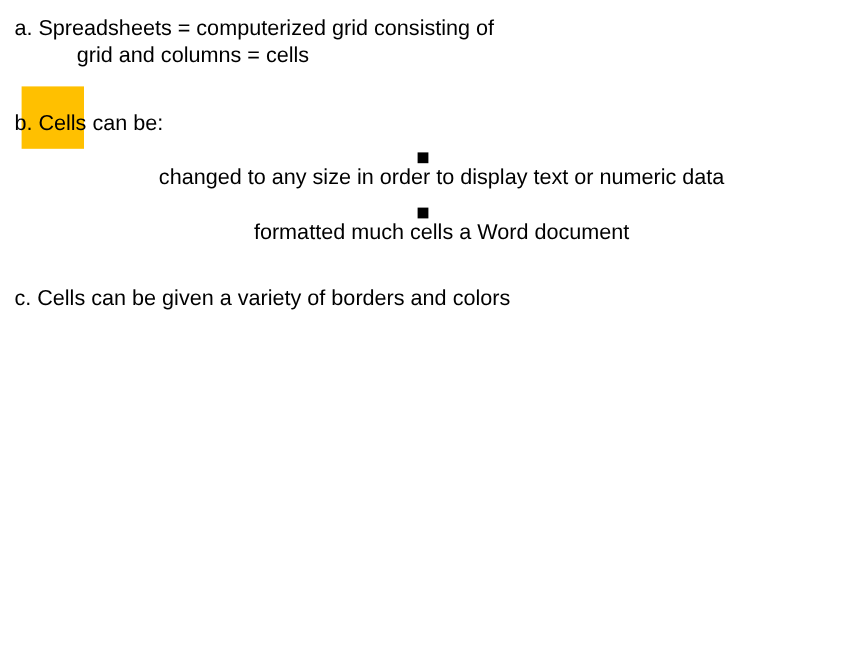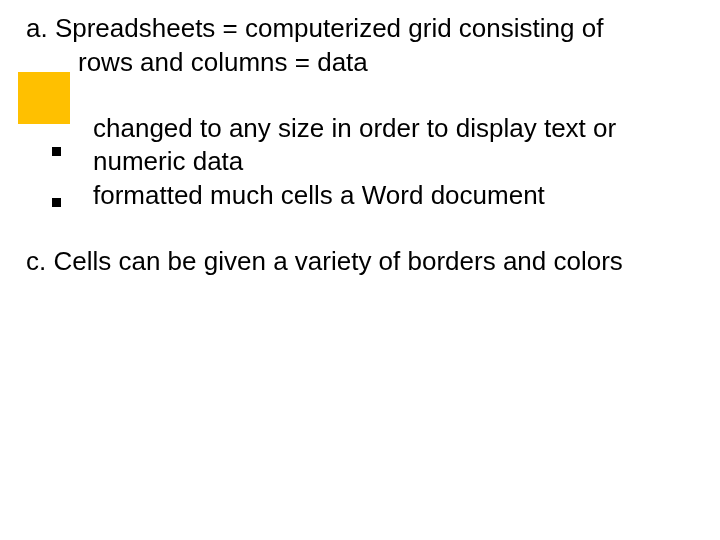--- a/index.html
+++ b/index.html
@@ -21,42 +21,43 @@
   .accent-block {
     position: absolute;
     left: 18px;
     top: 72px;
     width: 52px;
     height: 52px;
     background: #ffc000;
   }
   .text-area {
     position: absolute;
-    left: 26px;
+    left: 12px;
     top: 12px;
     right: 22px;
-    font-size: 26px;
+    font-size: 18px;
     line-height: 1.3;
   }
   .item {
     margin-bottom: 32px;
   }
   .item-a .line1 {
     margin-left: 0;
   }
   .item-a .line2 {
     margin-left: 52px;
   }
   .item-b .line1 {
     margin-left: 0;
   }
   .sub-row {
     display: flex;
     align-items: center;
     margin-left: 26px;
+    flex-direction: column;
   }
   .bullet-sq {
     width: 9px;
     height: 9px;
     background: #000;
     flex: 0 0 9px;
     margin-top: 13px;
     margin-right: 32px;
   }
   .sub-text {
@@ -69,24 +70,25 @@
 <body>
 
 <div class="slide">
 
   <div class="accent-block"></div>
 
   <div class="text-area">
 
     <div class="item item-a">
       <div class="line1">a. Spreadsheets = computerized grid consisting of</div>
-      <div class="line2">rows and columns = data</div>
+      <div class="line2">grid and columns = cells</div>
     </div>
 
     <div class="item item-b">
+      <div class="line1">b. Cells can be:</div>
 
       <div class="sub-row">
         <div class="bullet-sq"></div>
         <div class="sub-text">changed to any size in order to display text or numeric data</div>
       </div>
 
       <div class="sub-row">
         <div class="bullet-sq"></div>
         <div class="sub-text">formatted much cells a Word document</div>
       </div>

